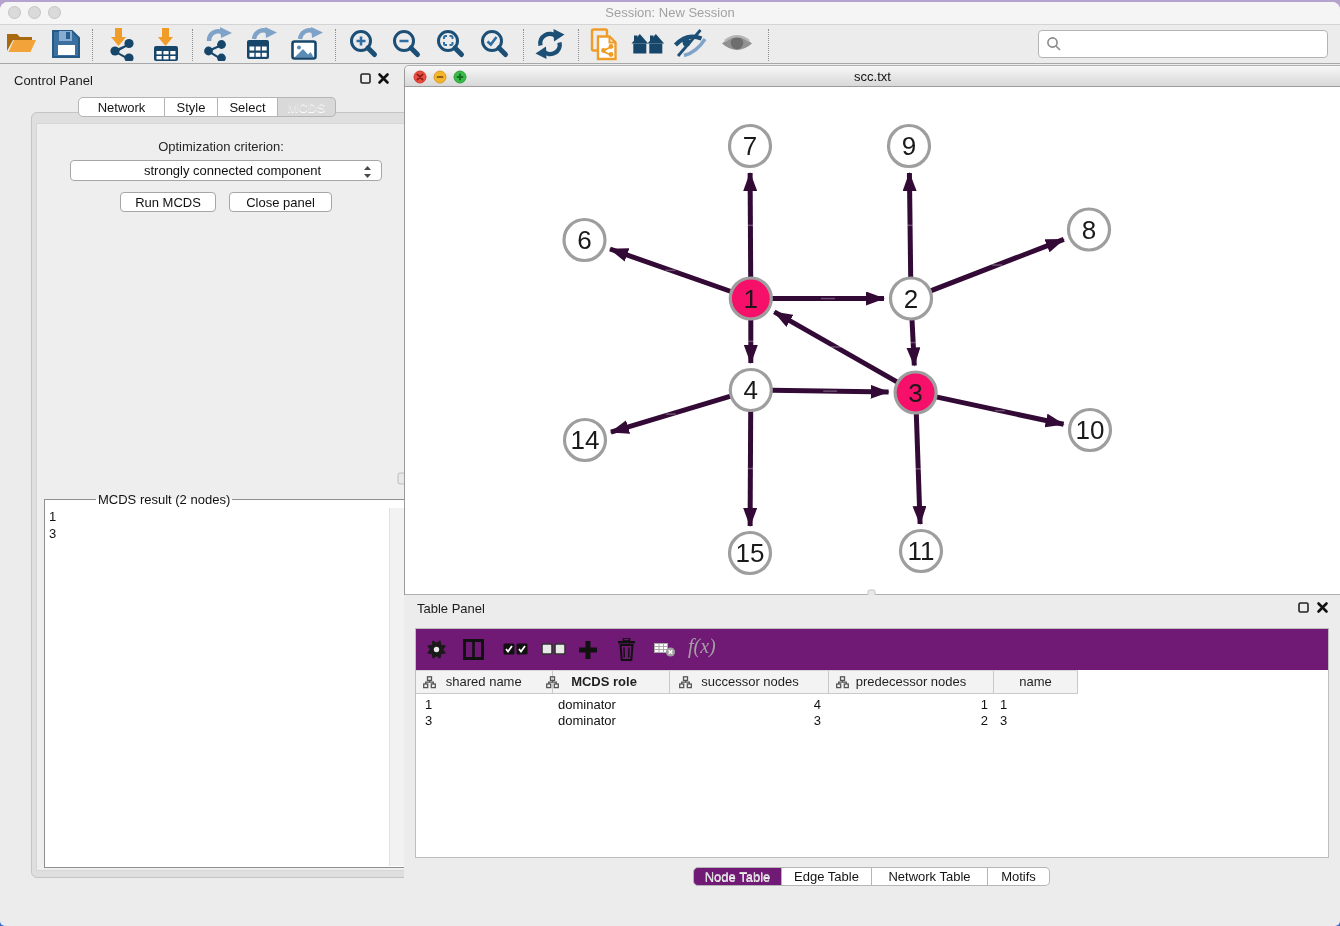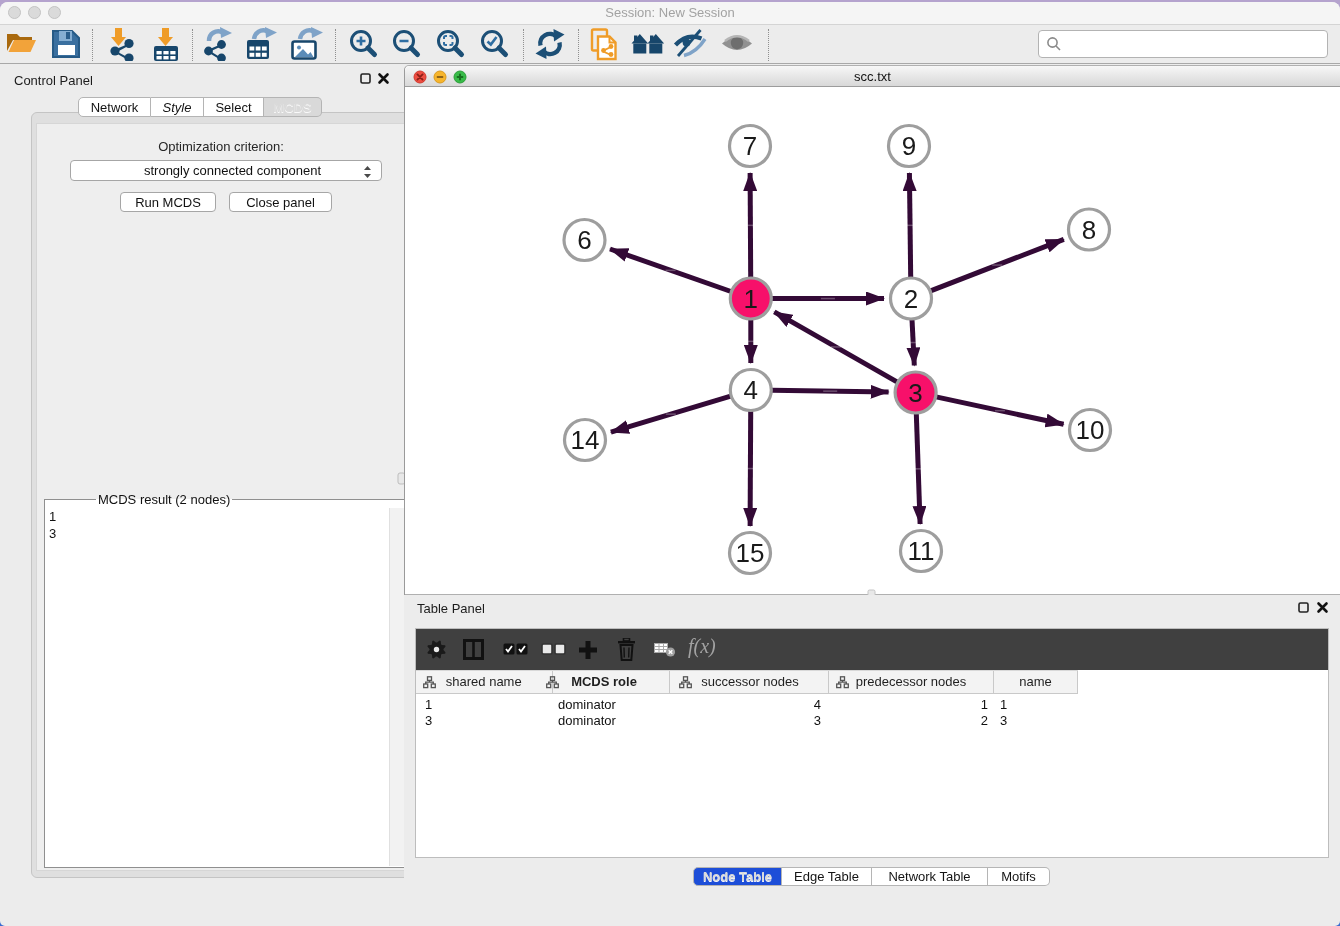--- a/index.html
+++ b/index.html
@@ -30,21 +30,21 @@
 #mcdssb{position:absolute;right:1px;top:1px;bottom:1px;width:16px;background:#f2f2f2;border-left:1px solid #e0e0e0;}
 
 #nw{position:absolute;left:404px;top:63px;width:936px;height:530px;border-left:1px solid #9a9a9a;border-top:1px solid #b0b0b0;border-radius:5px 0 0 0;background:#fff;}
 #nwtb{position:absolute;left:0;top:0;width:100%;height:21px;background:linear-gradient(180deg,#f7f7f7,#d8d8d8);border-bottom:1px solid #9c9c9c;border-radius:5px 0 0 0;}
 #nwtitle{position:absolute;left:0;top:3px;width:100%;text-align:center;font-size:13px;color:#111;}
 #canvas{position:absolute;left:0;top:21px;width:935px;height:508px;background:#fff;border-bottom:1px solid #b0b0b0;}
 
 #tp{position:absolute;left:404px;top:593px;width:936px;height:295px;background:#ececec;}
 #tp-title{position:absolute;left:13px;top:6px;font-size:13px;color:#1c1c1c;}
 #tbox{position:absolute;left:11px;top:33px;width:914px;height:230px;background:#fff;border:1px solid #bdbdbd;}
-#ttool{position:absolute;left:0;top:0;width:100%;height:41px;background:#404040;}
+#ttool{position:absolute;left:0;top:0;width:100%;height:41px;background:#701a75;}
 #thead{position:absolute;left:0;top:41px;width:662px;height:24px;background:#f3f3f3;border-top:1px solid #d8d8d8;border-bottom:1px solid #c9c9c9;}
 .hcell{position:absolute;top:0;height:22px;border-right:1px solid #c9c9c9;font-size:13px;color:#1f1f1f;text-align:center;line-height:22px;}
 .hcell svg{position:absolute;left:7px;top:5px;}
 .trow{position:absolute;font-size:13px;color:#111;}
 .btabs{position:absolute;top:272px;display:flex;}
 .btab{height:19px;border:1px solid #b5b5b5;border-left:none;background:#fff;font-size:13px;color:#141414;display:flex;align-items:center;justify-content:center;}
 
 #status{position:absolute;left:0;top:888px;width:100%;height:36px;background:#ececec;border-top:1px solid #c8c8c8;}
 #listbtn{position:absolute;left:10px;top:6px;width:28px;height:23px;background:linear-gradient(180deg,#fdfdfd,#f1f1f1);border:1px solid #b0b0b0;border-radius:3px;}
 #membtn{position:absolute;left:1262px;top:7px;width:62px;height:21px;background:#fff;border:1px solid #b0b0b0;border-radius:4px;font-size:11px;color:#111;line-height:19px;padding-left:17px;}
@@ -199,22 +199,22 @@
   </div>
   <div id="cp">
     <div id="cp-title">Control Panel</div>
     <svg class="abs" style="left:360px;top:9px" width="12" height="12" viewBox="0 0 12 12">
         <rect x="1" y="1" width="9" height="9" fill="none" stroke="#222" stroke-width="1.6" rx="1.5"></rect>
       </svg>
     <svg class="abs" style="left:377px;top:8px" width="13" height="13" viewBox="0 0 13 13">
         <path d="M2.5 2.5 L10.5 10.5 M10.5 2.5 L2.5 10.5" stroke="#111" stroke-width="2.6" stroke-linecap="round"></path>
       </svg>
     <div class="tabs" style="left:78px;top:33px;">
-      <div class="tab first" style="width:73px;text-align:center;">Network</div>
-      <div class="tab" style="width:53px;font-style:italic;">Style</div>
+      <div class="tab first" style="width:87px;text-align:center;">Network</div>
+      <div class="tab" style="width:53px;">Style</div>
       <div class="tab" style="width:60px;">Select</div>
       <div class="tab last dis" style="width:58px;font-weight:bold;">MCDS</div>
     </div>
     <div id="cp-outer">
       <div id="cp-inner">
         <div id="optlabel">Optimization criterion:</div>
         <div id="selbox">strongly connected component
           <svg width="9" height="14" viewBox="0 0 9 14" style="position:absolute;right:9px;top:4px">
               <path d="M1 5 L4.5 1 L8 5 Z" fill="#4a4a4a"></path>
               <path d="M1 9 L4.5 13 L8 9 Z" fill="#4a4a4a"></path>
@@ -413,19 +413,19 @@
         <span class="trow" style="left:492px;top:68px;width:80px;text-align:right;">1</span>
         <span class="trow" style="left:584px;top:68px;">1</span>
         <span class="trow" style="left:9px;top:84px;">3</span>
         <span class="trow" style="left:142px;top:84px;">dominator</span>
         <span class="trow" style="left:325px;top:84px;width:80px;text-align:right;">3</span>
         <span class="trow" style="left:492px;top:84px;width:80px;text-align:right;">2</span>
         <span class="trow" style="left:584px;top:84px;">3</span>
       </div>
     </div>
     <div class="btabs" style="left:289px;">
-      <div class="btab first dis" style="width:89px;border-left:1px solid #b5b5b5;border-radius:5px 0 0 5px;background:#1d4ed8;color:#dadada;text-shadow:0 1px 0 #fafafa;font-weight:bold;">Node Table</div>
+      <div class="btab first dis" style="width:89px;border-left:1px solid #b5b5b5;border-radius:5px 0 0 5px;background:#701a75;color:#dadada;text-shadow:0 1px 0 #fafafa;">Node Table</div>
       <div class="btab" style="width:90px;">Edge Table</div>
       <div class="btab" style="width:116px;">Network Table</div>
       <div class="btab" style="width:62px;border-radius:0 5px 5px 0;">Motifs</div>
     </div>
   </div>
 </div>
 
 </body></html>

